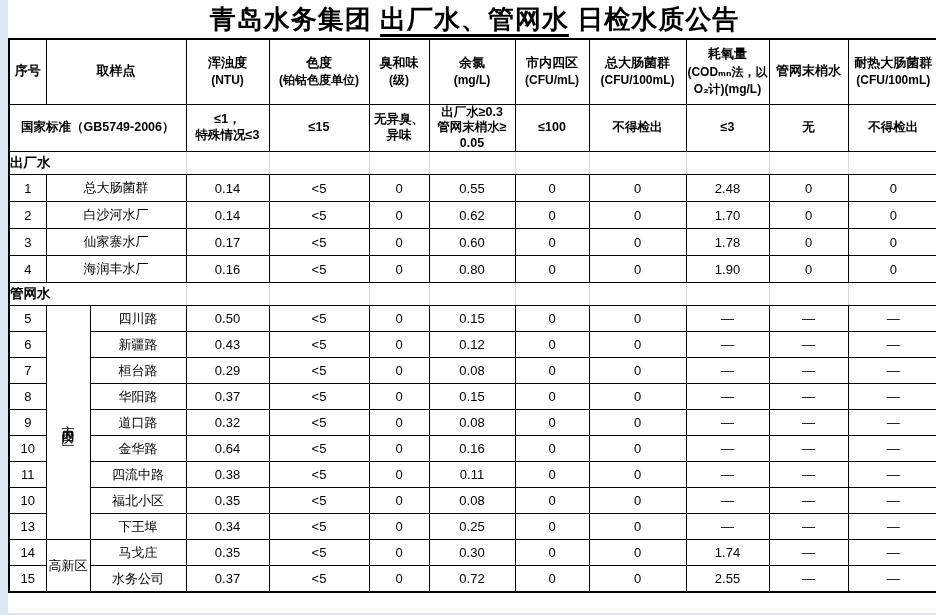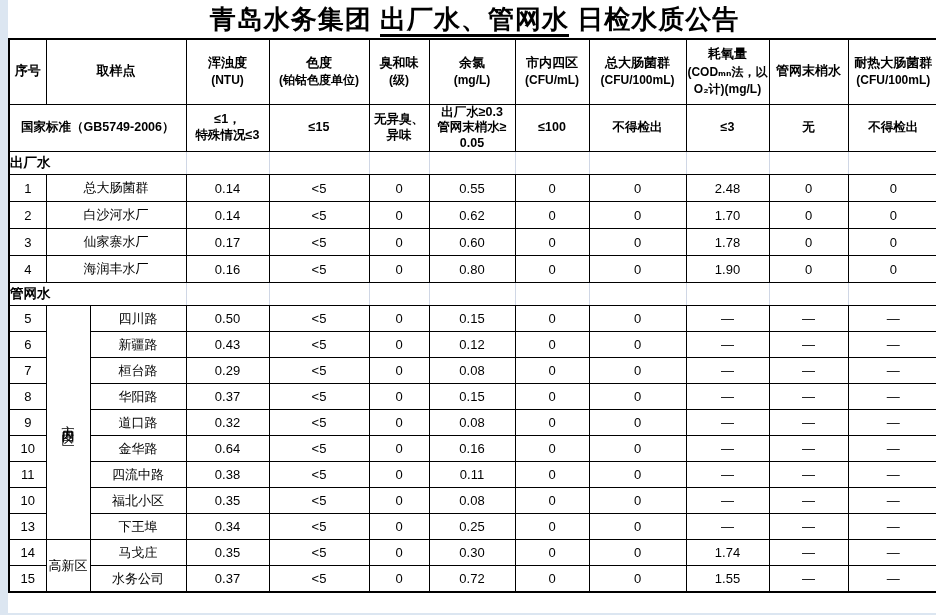--- a/index.html
+++ b/index.html
@@ -333,20 +333,20 @@
         </tr>
         <tr class="pipe">
           <td>15</td>
           <td>水务公司</td>
           <td>0.37</td>
           <td>&lt;5</td>
           <td>0</td>
           <td>0.72</td>
           <td>0</td>
           <td>0</td>
-          <td>1.55</td>
+          <td>2.55</td>
           <td>—</td>
           <td>—</td>
         </tr>
       </tbody>
   </table>
 
 </div>
 
 </body></html>

